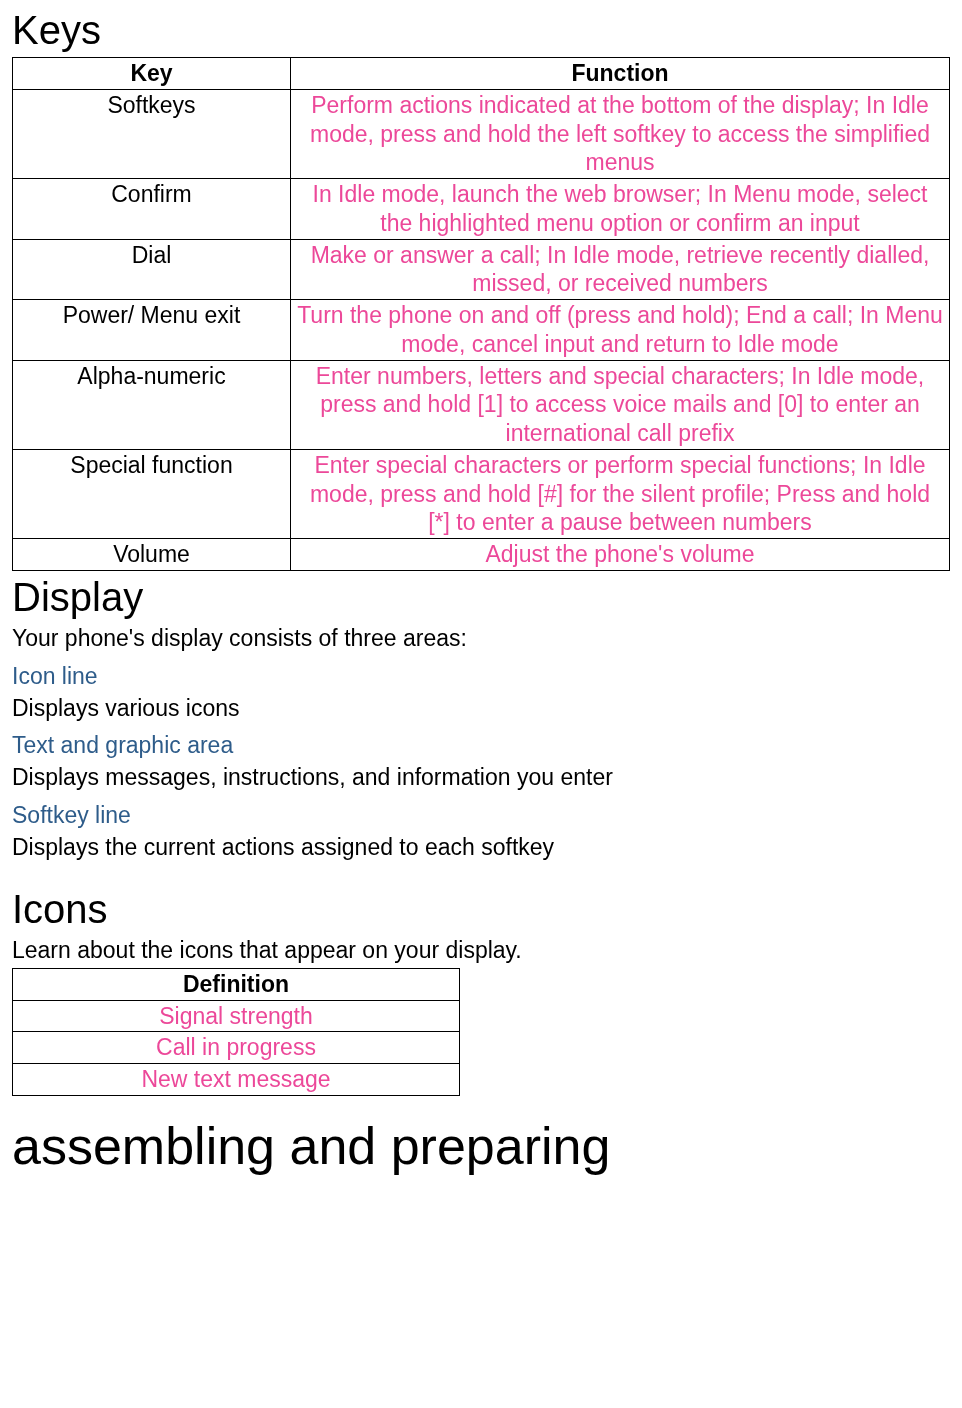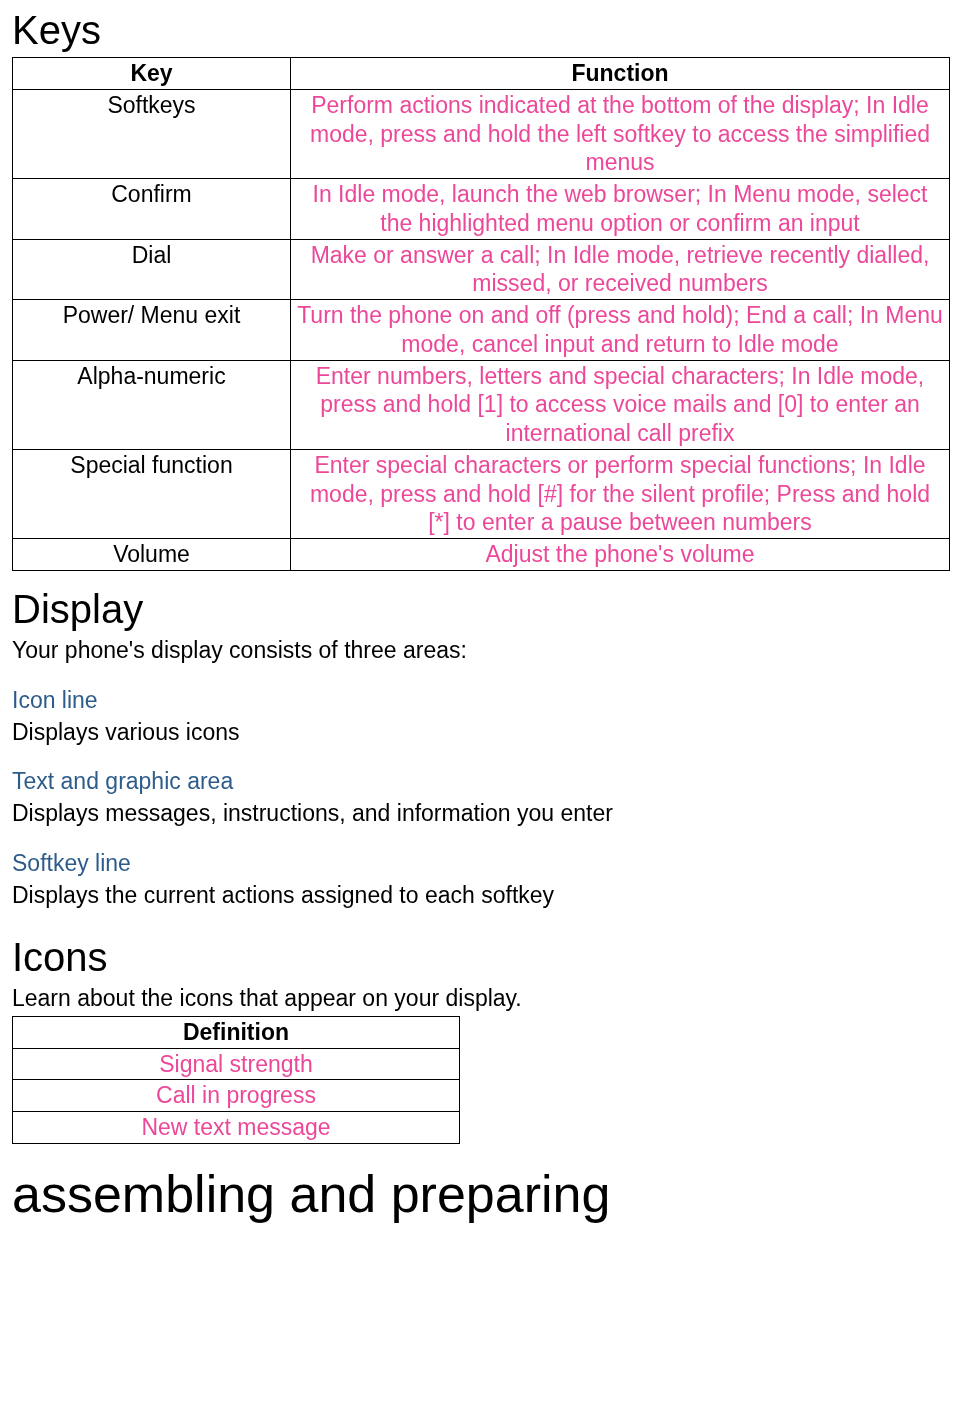--- a/index.html
+++ b/index.html
@@ -19,21 +19,21 @@
       font-weight: normal;
       margin-bottom: 4px;
     }
     h1.large {
       font-size: 52px;
       margin-top: 20px;
     }
     table {
       border-collapse: collapse;
       width: 100%;
-      margin-bottom: 16px;
+      margin-bottom: 4px;
     }
     table.narrow {
       width: 448px;
     }
     th, td {
       border: 1px solid #000;
       padding: 1px 6px;
       text-align: center;
       vertical-align: top;
       font-size: 23px;
@@ -50,21 +50,21 @@
       color: #ec4899;
     }
     p {
       font-size: 23px;
       line-height: 1.3;
       margin-bottom: 2px;
     }
     .section-label {
       color: #2e5c8a;
       font-size: 23px;
-      margin-top: 20px;
+      margin-top: 8px;
     }
     .gap {
       height: 22px;
     }
   </style>
 </head>
 <body>
 
 <h1>Keys</h1>
 

